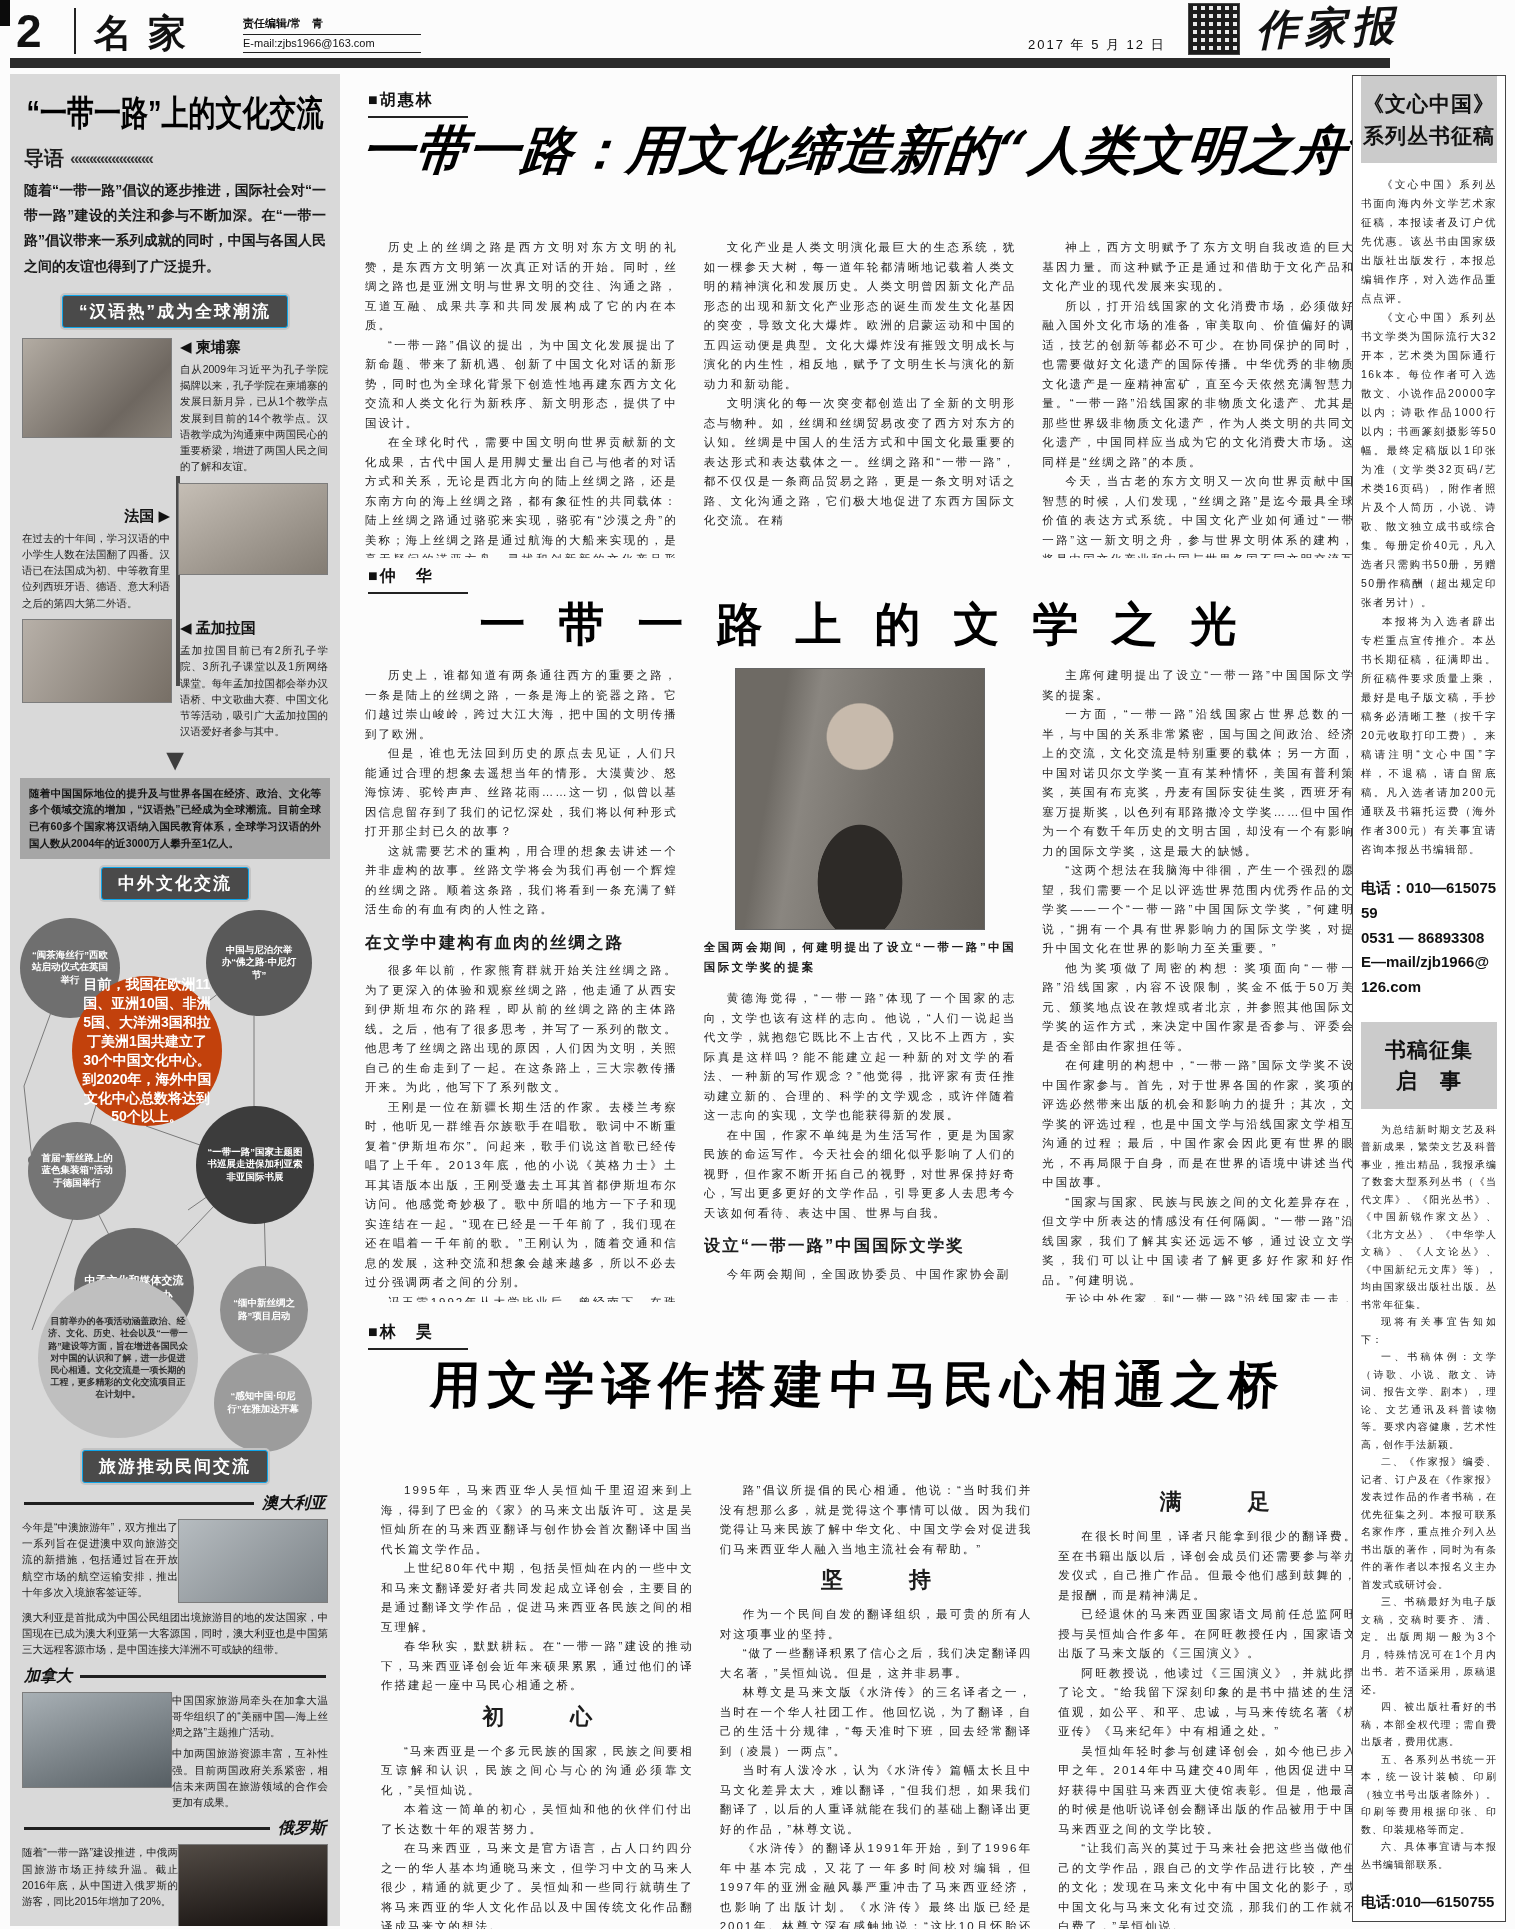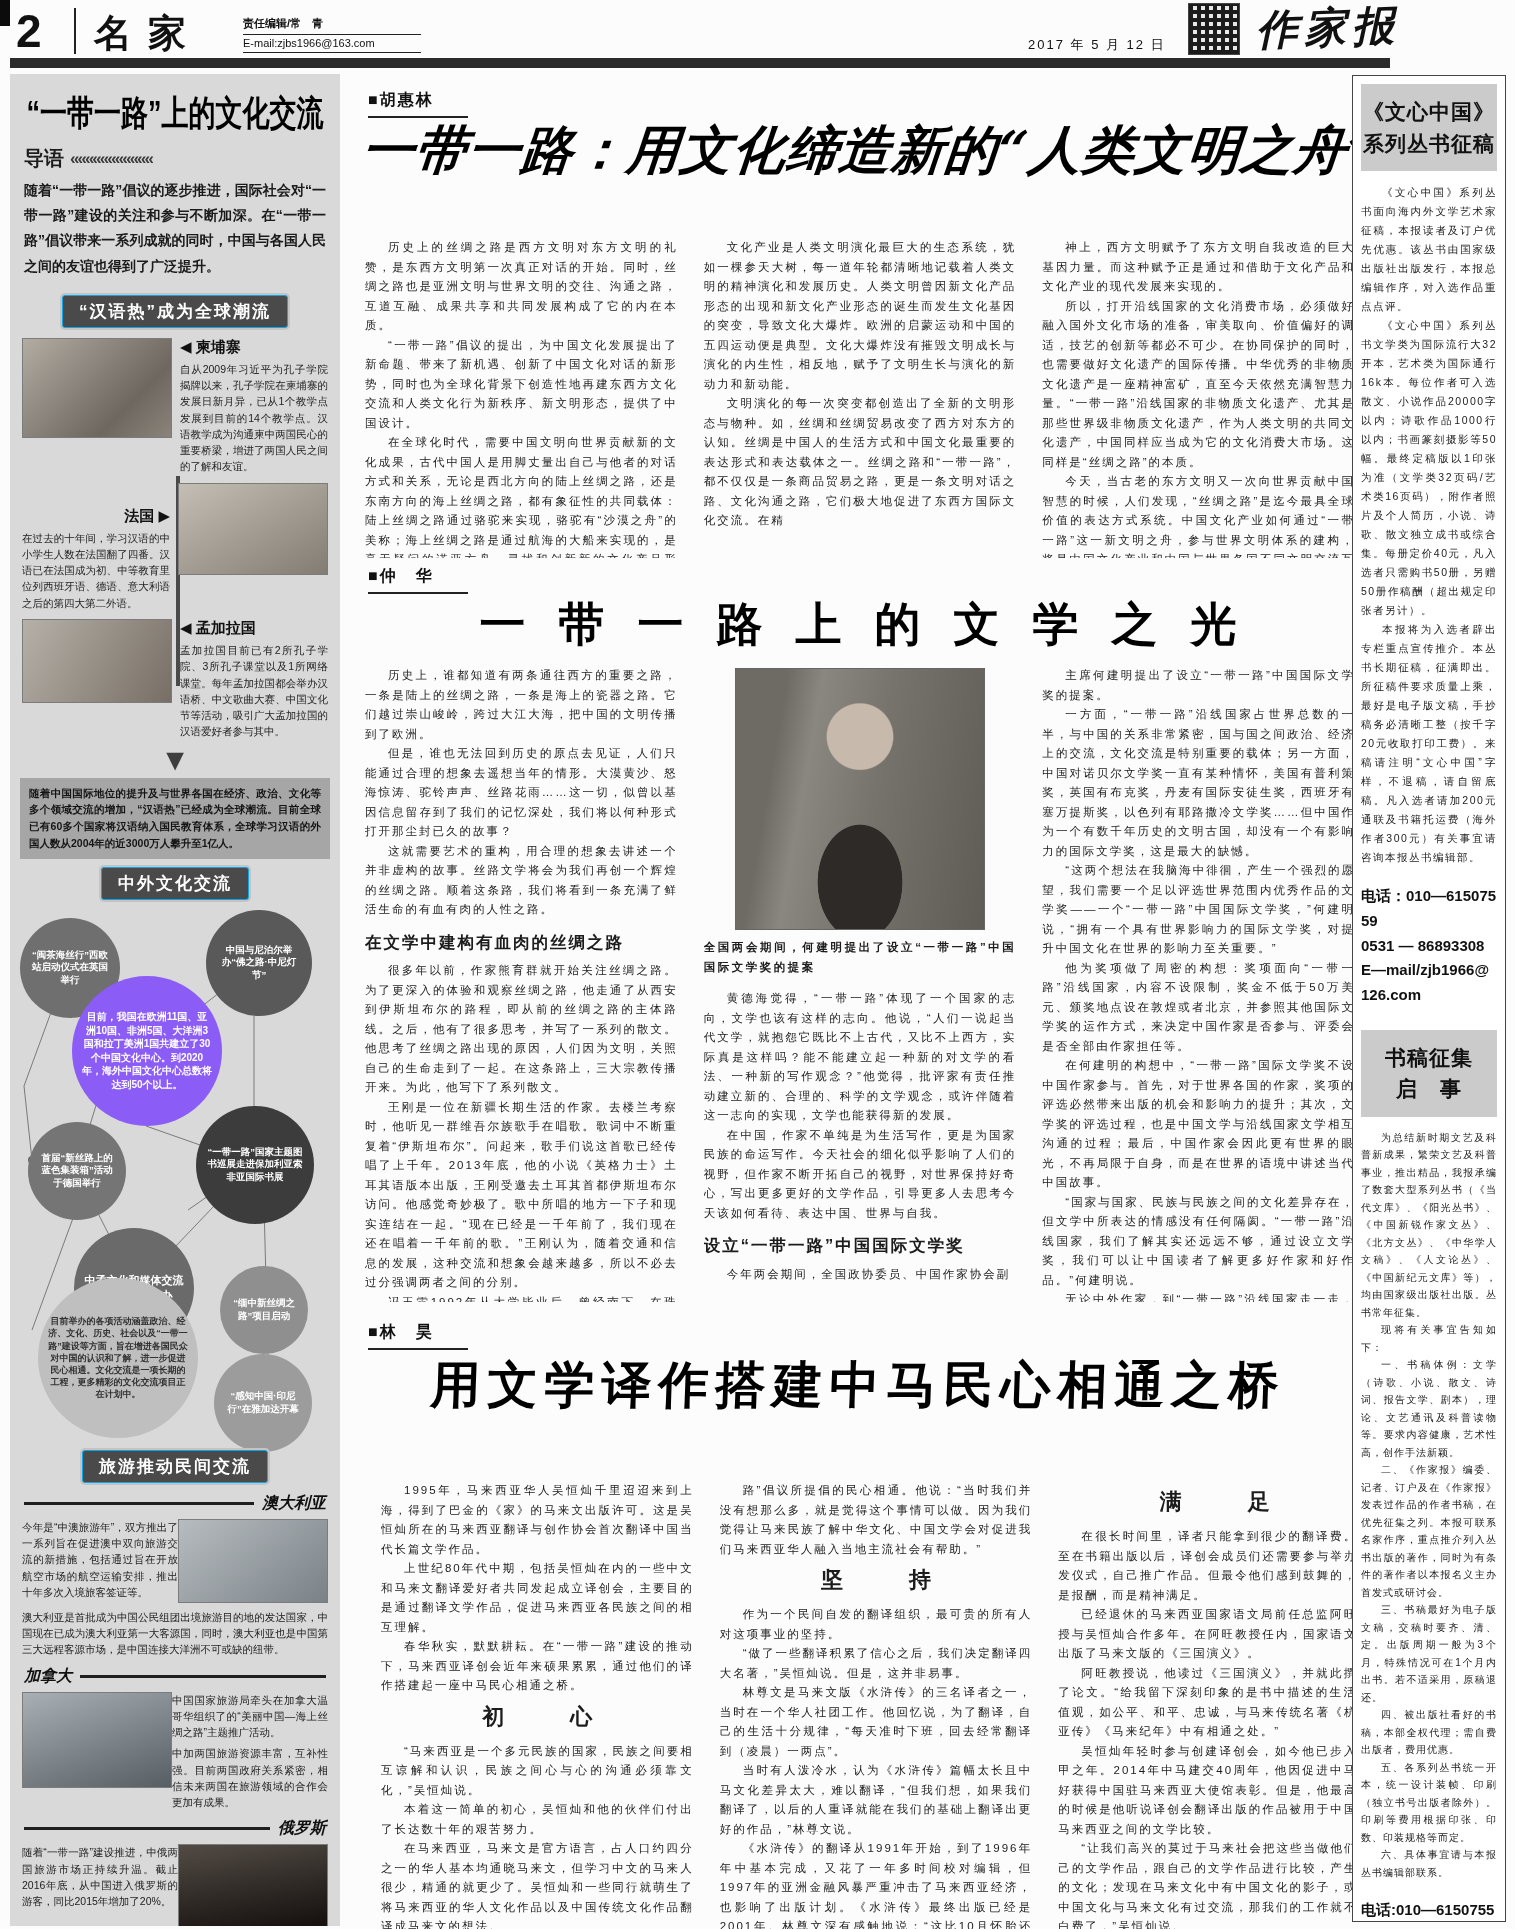--- a/index.html
+++ b/index.html
@@ -44,21 +44,21 @@
   .ph-fr  { width:150px; height:92px; background:linear-gradient(150deg,#c5beb5,#837c73); }
   .ph-bd  { width:150px; height:84px; background:linear-gradient(120deg,#b7b0a8,#776f66); }
   .downarrow { text-align:center; font-size:30px; color:#3e3e3e; line-height:0.8; margin:0 0 2px; }
   .band { background:#a6a6a6; color:#141414; font-weight:700; font-size:10.5px; line-height:1.6;
           padding:7px 9px; margin:6px -2px 8px; text-align:justify; }
   .net { position:relative; height:532px; margin:0 -4px 0; }
   .netlines { position:absolute; inset:0; }
   .bub { position:absolute; border-radius:50%; color:#fff; font-weight:700; font-size:9.5px; line-height:1.35;
          display:flex; align-items:center; justify-content:center; text-align:center; padding:10px; }
   .b1 { left:2px;   top:8px;   width:100px; height:100px; background:#6f6f6f; }
-  .b2 { left:54px;  top:66px;  width:150px; height:150px; background:#8b5cf6; font-size:10px; }
+  .b2 { left:54px;  top:66px;  width:150px; height:150px; background:#c2410c; font-size:14px; }
   .b3 { left:188px; top:0;     width:106px; height:106px; background:#595959; }
   .b4 { left:10px;  top:212px; width:98px;  height:98px;  background:#757575; }
   .b5 { left:178px; top:196px; width:118px; height:118px; background:#3c3c3c; }
   .b6 { left:56px;  top:318px; width:120px; height:120px; background:#6a6a6a; font-size:11px; }
   .b7 { left:202px; top:356px; width:88px;  height:88px;  background:#8f8f8f; }
   .b8 { left:20px;  top:368px; width:160px; height:160px; background:#bfbfbf; color:#333; font-size:9px; }
   .b9 { left:196px; top:444px; width:98px;  height:98px;  background:#9c9c9c; }
   .t-head { display:flex; align-items:center; gap:8px; font-weight:800; font-style:italic; font-size:16px; margin:8px 2px 5px; }
   .t-line { flex:1; height:3px; background:#1f1f1f; }
   .t-row { display:flex; gap:0; margin-bottom:6px; }
@@ -87,21 +87,21 @@
           margin:8px 0 12px; line-height:1.2; }
   .a2photo { width:250px; height:262px; margin:2px auto 8px; border:1px solid #666;
              background:
                radial-gradient(ellipse 70px 95px at 50% 82%, #2d2a27 0 60%, transparent 61%),
                radial-gradient(circle 34px at 50% 26%, #c7baac 0 96%, transparent 100%),
                linear-gradient(100deg,#6e6a64 0 18%, #8a8680 30%, #76726c 55%, #5f5b55 100%); }
   .caption { font-weight:700; font-size:11.5px; letter-spacing:2.5px; line-height:1.7; margin:2px 0 12px; }
 
   
   #rail { position:absolute; left:1352px; top:75px; width:154px; height:1847px; border:1px solid #444;
-          background:#fff; padding:8px 8px; overflow:hidden; }
+          background:#fff; padding:0 8px; overflow:hidden; }
   .rail-title { background:#cbcbcb; text-align:center; font-weight:800; font-size:21px; line-height:1.5;
                 padding:12px 2px; margin-bottom:12px; letter-spacing:1px; }
   .rail-text { font-size:10.5px; line-height:19px; letter-spacing:1.5px; text-align:justify; color:#1a1a1a; }
   .rail-text.c2 { font-size:10px; line-height:17.5px; letter-spacing:1px; }
   .rail-text p { margin:0; text-indent:2em; }
   .rail-contact { font-weight:700; font-size:15px; line-height:1.65; margin:17px 0 22px; word-break:break-all; }
   .rail-contact p { margin:0; }
 </style>
 </head>
 <body>

